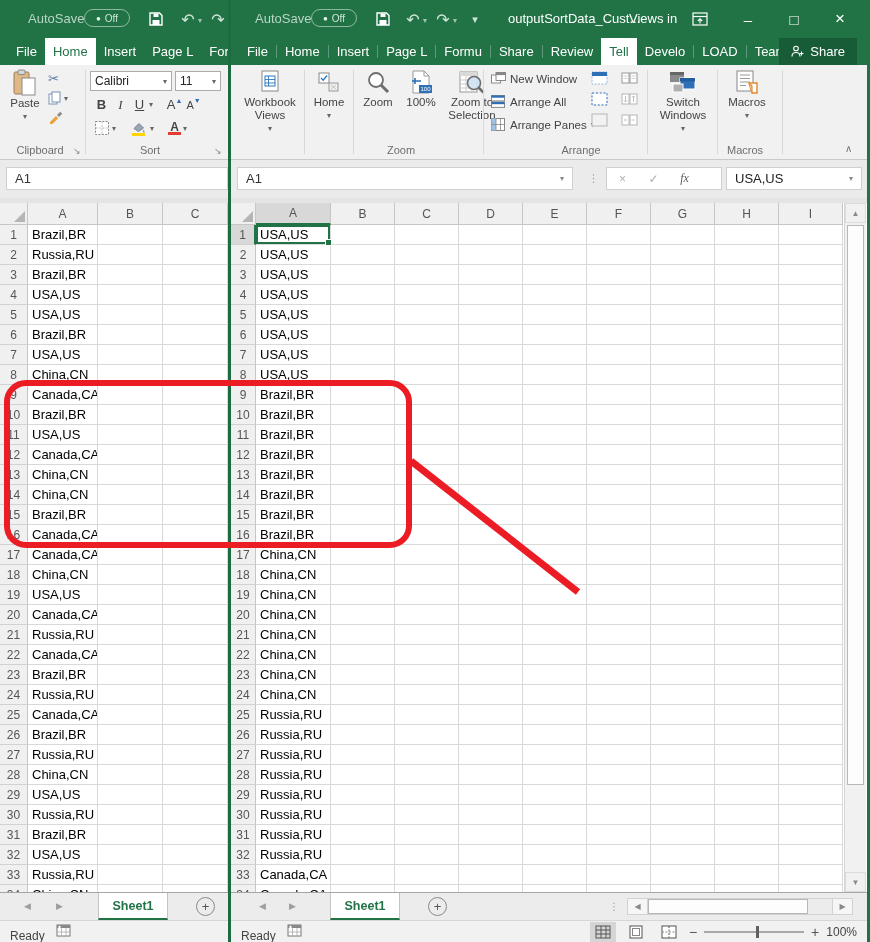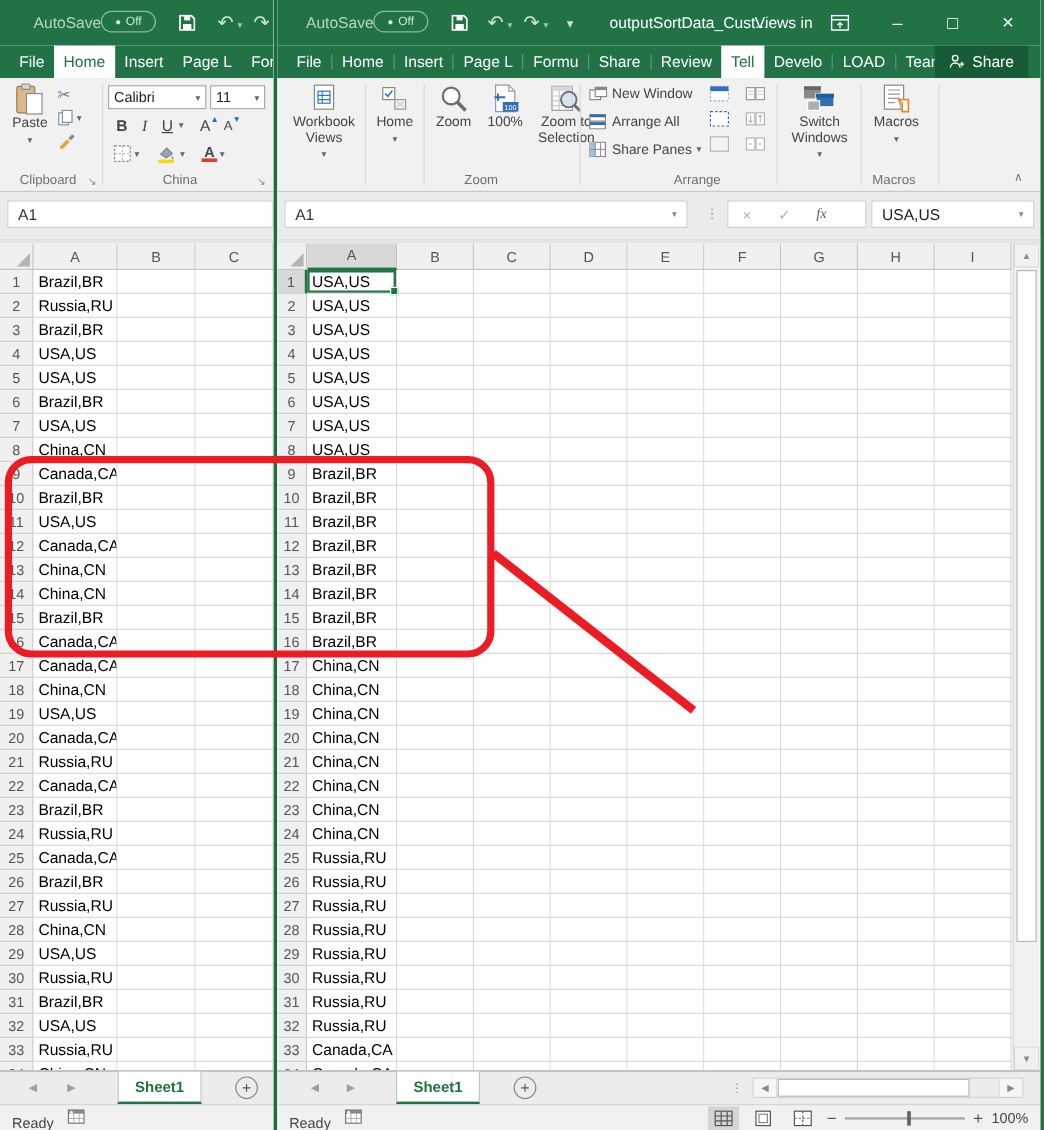--- a/index.html
+++ b/index.html
@@ -244,21 +244,21 @@
         <span class="dd8">▾</span>
         <span style="width:10px"></span>
         <span style="display:flex; flex-direction:column; align-items:center; line-height:10px;">
           <span style="font-size:12px; font-weight:bold; color:#444">A</span>
           <span style="width:13px; height:3px; background:#e03c32"></span>
         </span>
         <span class="dd8">▾</span>
       </div>
       <div class="grp-label" style="left:8px; width:64px">Clipboard</div>
       <div class="launcher" style="left:73px">↘</div>
-      <div class="grp-label" style="left:118px; width:64px">China</div>
+      <div class="grp-label" style="left:118px; width:64px">Sort</div>
       <div class="launcher" style="left:214px">↘</div>
     </div>
 
     <div class="fbar">
       <div class="namebox" style="left:6px; width:222px">
         <span>A1</span>
       </div>
     </div>
 
     <div class="sheetzone">
@@ -653,21 +653,21 @@
         <span>Arrange All</span>
       </div>
       <div class="minirow" style="left:259px; top:53px">
         <span class="miniic">
             <svg width="14" height="13" viewBox="0 0 14 13">
               <rect x="0.5" y="0.5" width="13" height="12" fill="#fff" stroke="#888"></rect>
               <rect x="0.5" y="0.5" width="4.5" height="12" fill="#9fc3e8"></rect>
               <path d="M0.5 6.5h13M5 0.5v12M9.5 0.5v12" stroke="#888" stroke-width=".8"></path>
             </svg>
           </span>
-        <span>Share Panes</span>
+        <span>Arrange Panes</span>
         <span class="dd8">▾</span>
       </div>
 
       <div style="position:absolute; left:360px; top:6px; display:flex; flex-direction:column; gap:7px;">
         <svg width="17" height="14" viewBox="0 0 17 14">
             <rect x="1" y="1" width="15" height="12" fill="#fff" stroke="#9ab7d8" stroke-dasharray="2 1.4"></rect>
             <rect x="1" y="1" width="15" height="4" fill="#2f6fb5"></rect>
           </svg>
         <svg width="17" height="14" viewBox="0 0 17 14">
             <rect x="1" y="1" width="15" height="12" fill="#fff" stroke="#2f6fb5" stroke-dasharray="2.2 1.6"></rect>

